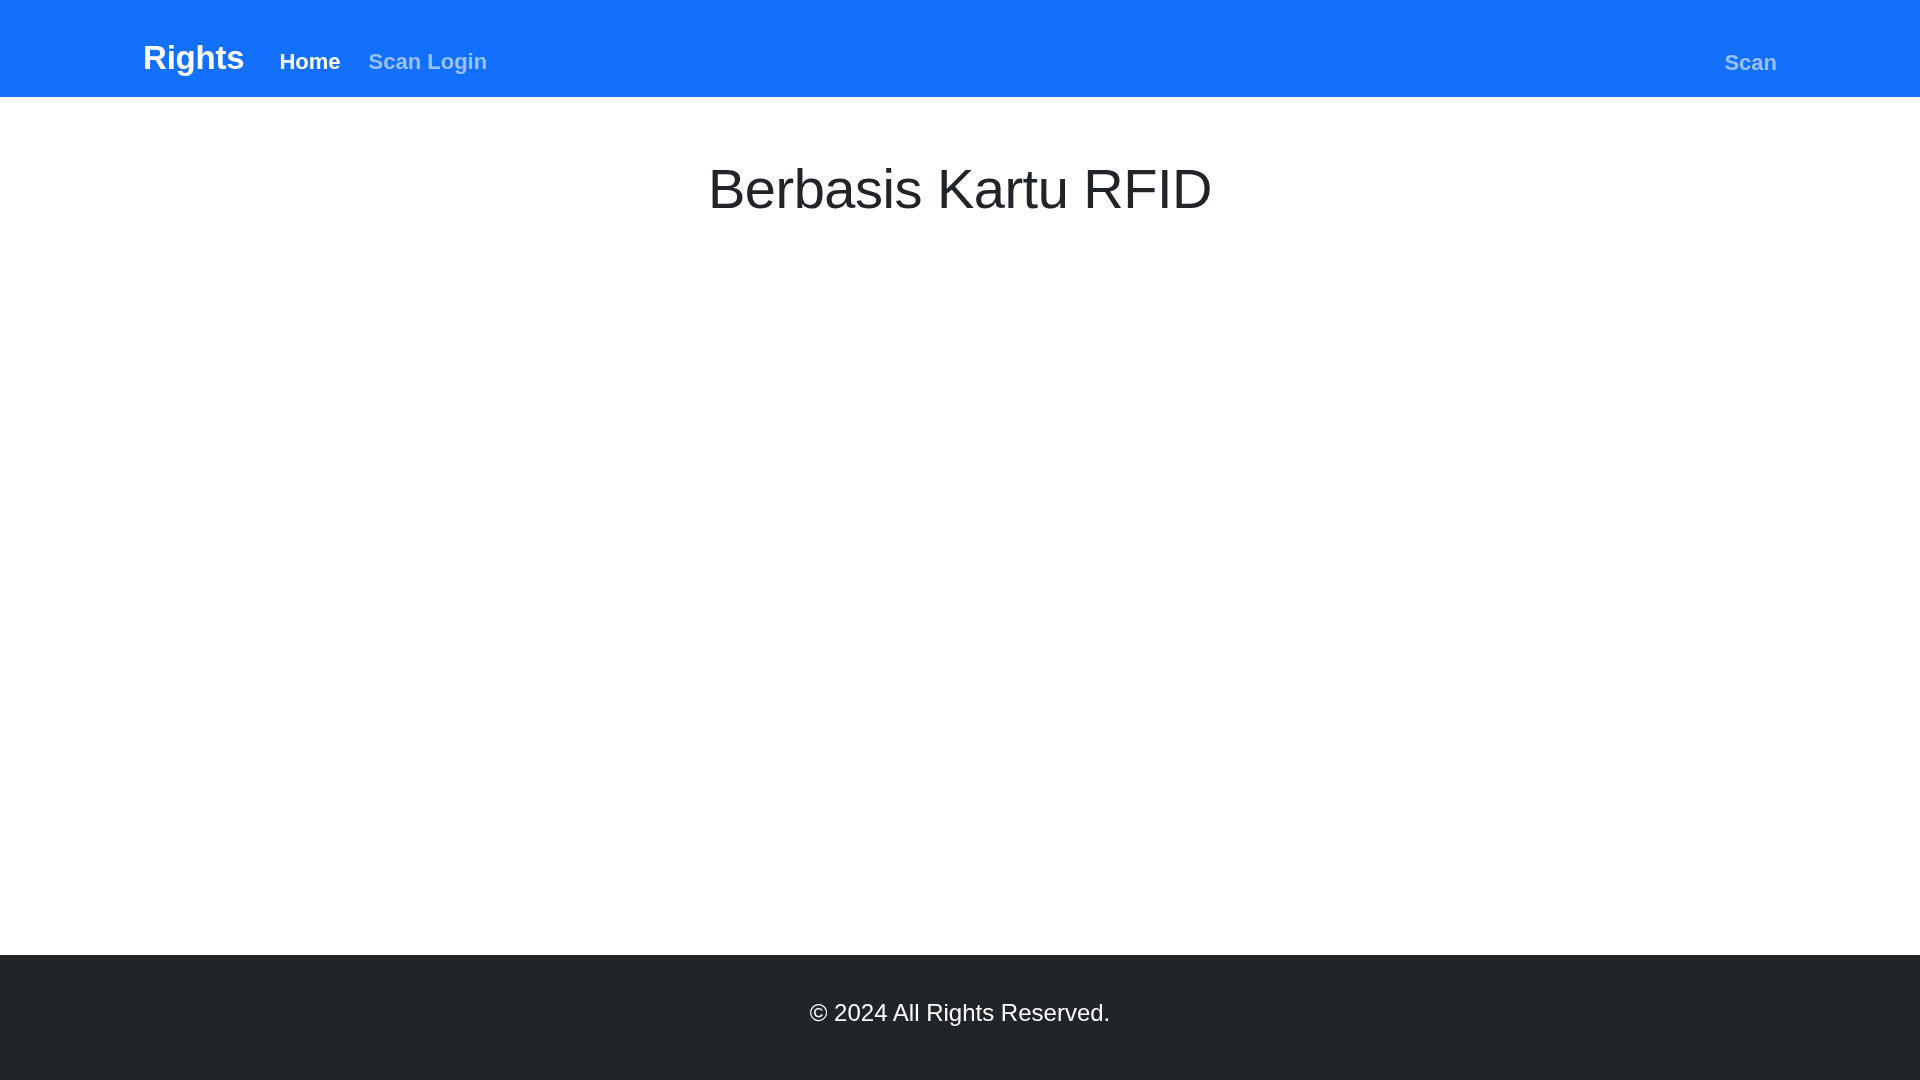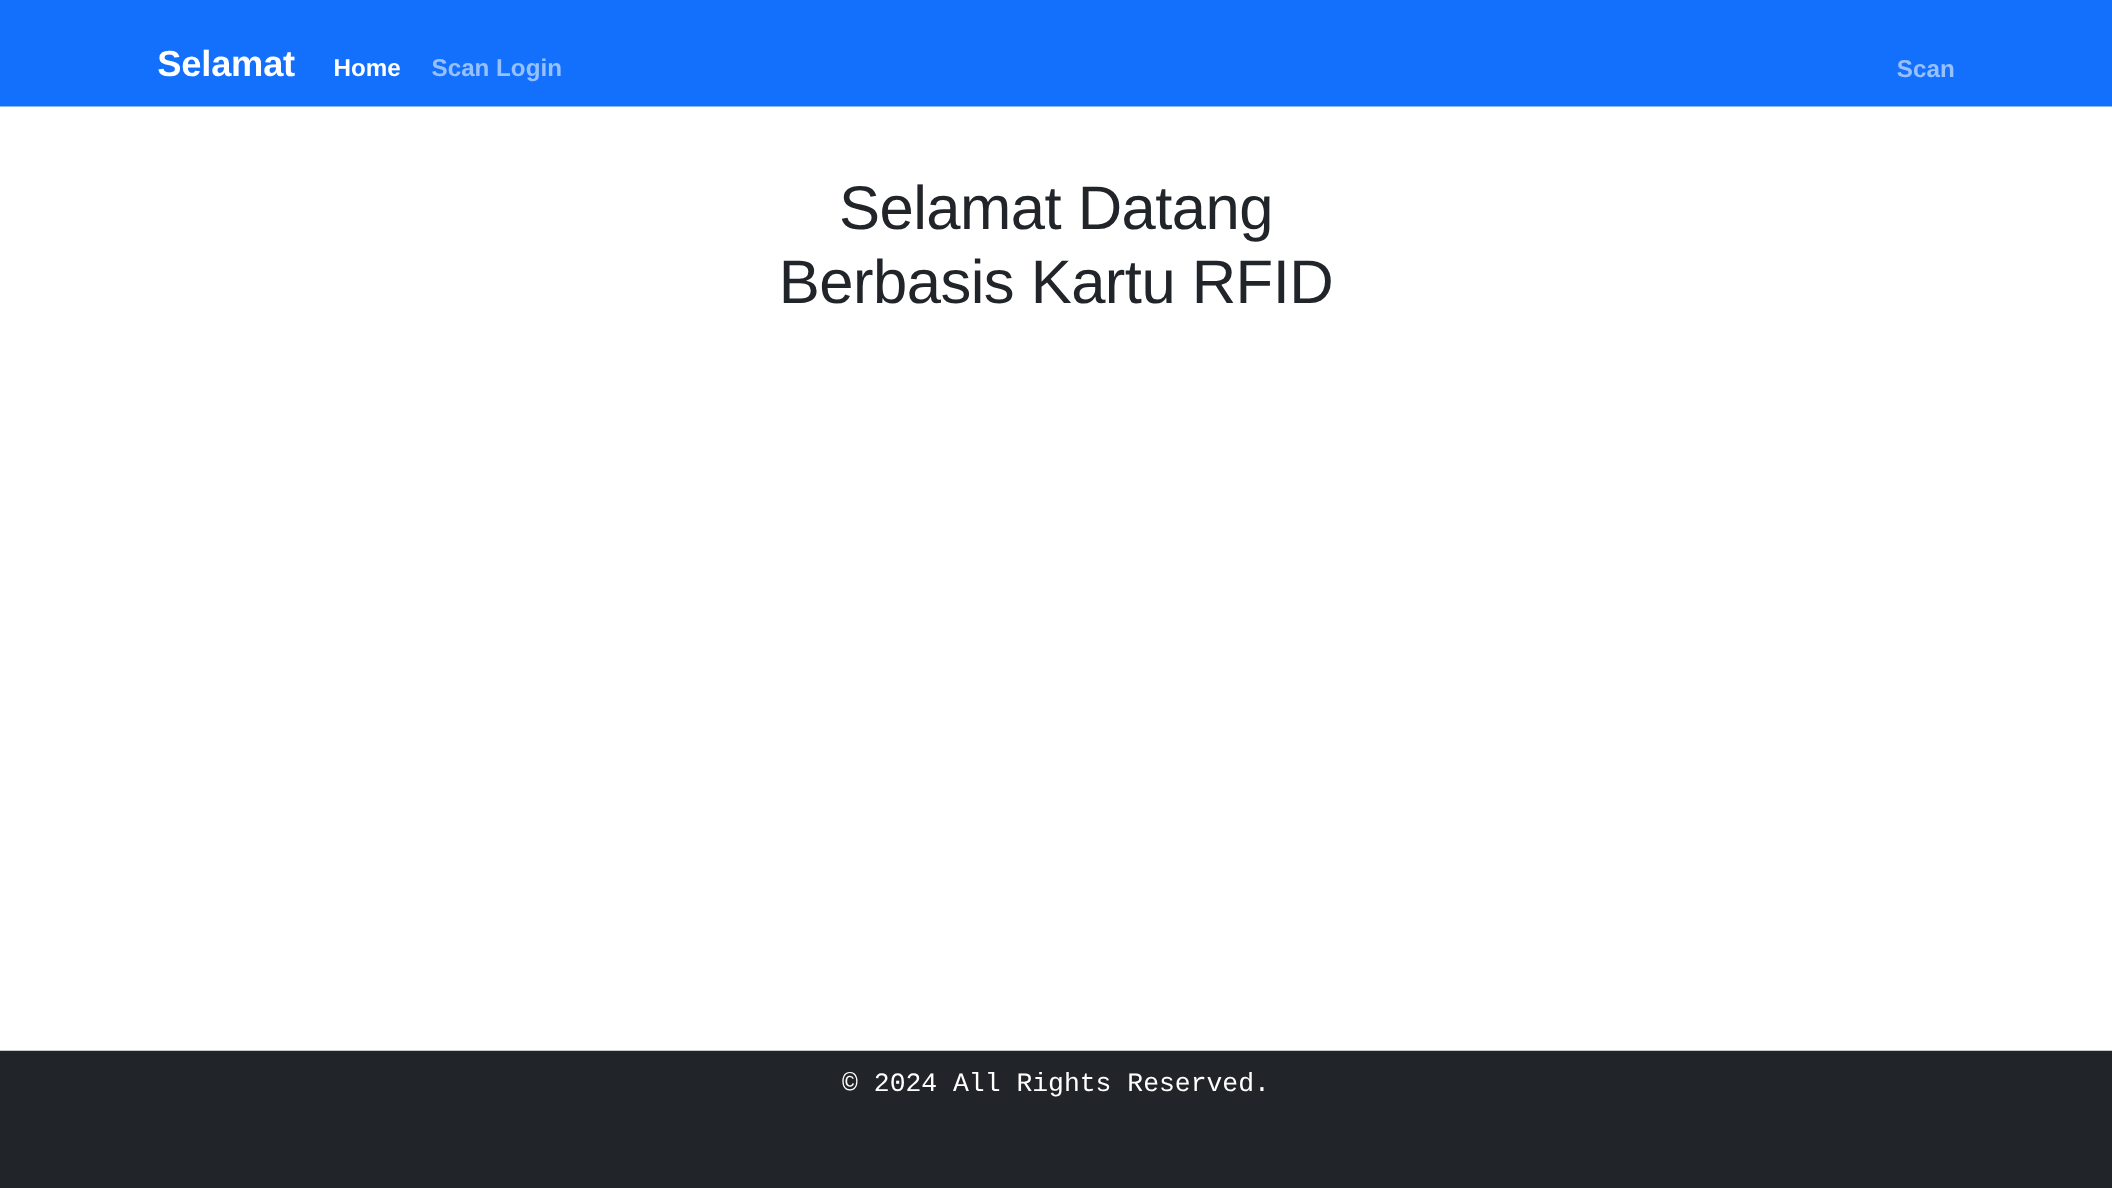--- a/index.html
+++ b/index.html
@@ -95,54 +95,52 @@
 
   
   .footer {
     flex: 0 0 auto;
     height: 125px;
     background: #212529;
     color: #ffffff;
     display: flex;
     align-items: flex-start;
     justify-content: center;
-    padding-top: 20px;
-    font-family: Liberation Mono, monospace;
+    padding-top: 46px;
   }
 
   .footer-text {
     font-size: 24px;
     line-height: 1;
     font-weight: normal;
   }
 </style>
 </head>
 <body>
 
 <nav class="navbar">
 
   <div class="nav-left">
-    <a class="brand">Selamat</a>
+    <a class="brand">Rights</a>
 
     <div class="nav-links">
       <a class="nav-link active">Home</a>
       <a class="nav-link muted">Scan Login</a>
     </div>
   </div>
 
   <div class="nav-right">
     <a class="nav-link">Scan</a>
   </div>
 
 </nav>
 
 <main class="main">
   <div class="hero">
     <h1 class="hero-title">
-      <span class="hero-line">Selamat Datang</span>
       <span class="hero-line">Berbasis Kartu RFID</span>
     </h1>
   </div>
 </main>
 
 <footer class="footer">
   <span class="footer-text">© 2024 All Rights Reserved.</span>
 </footer>
 
 </body></html>

